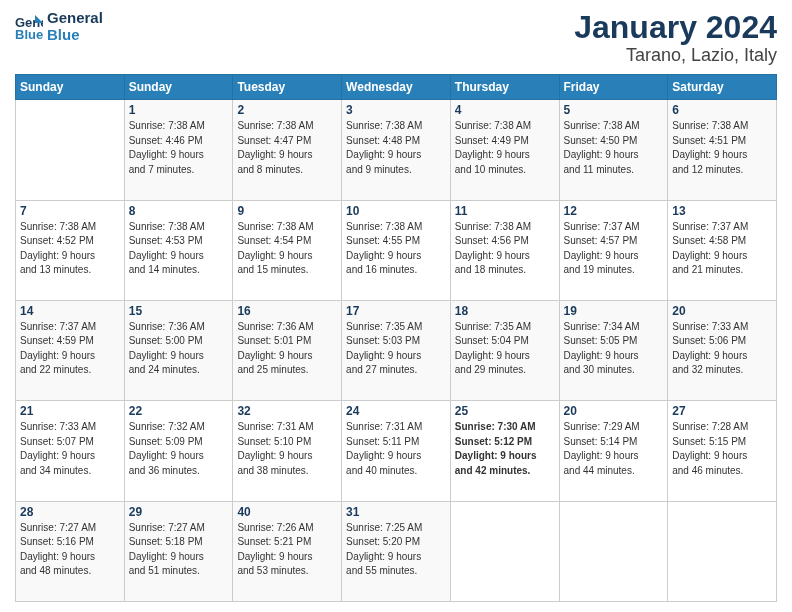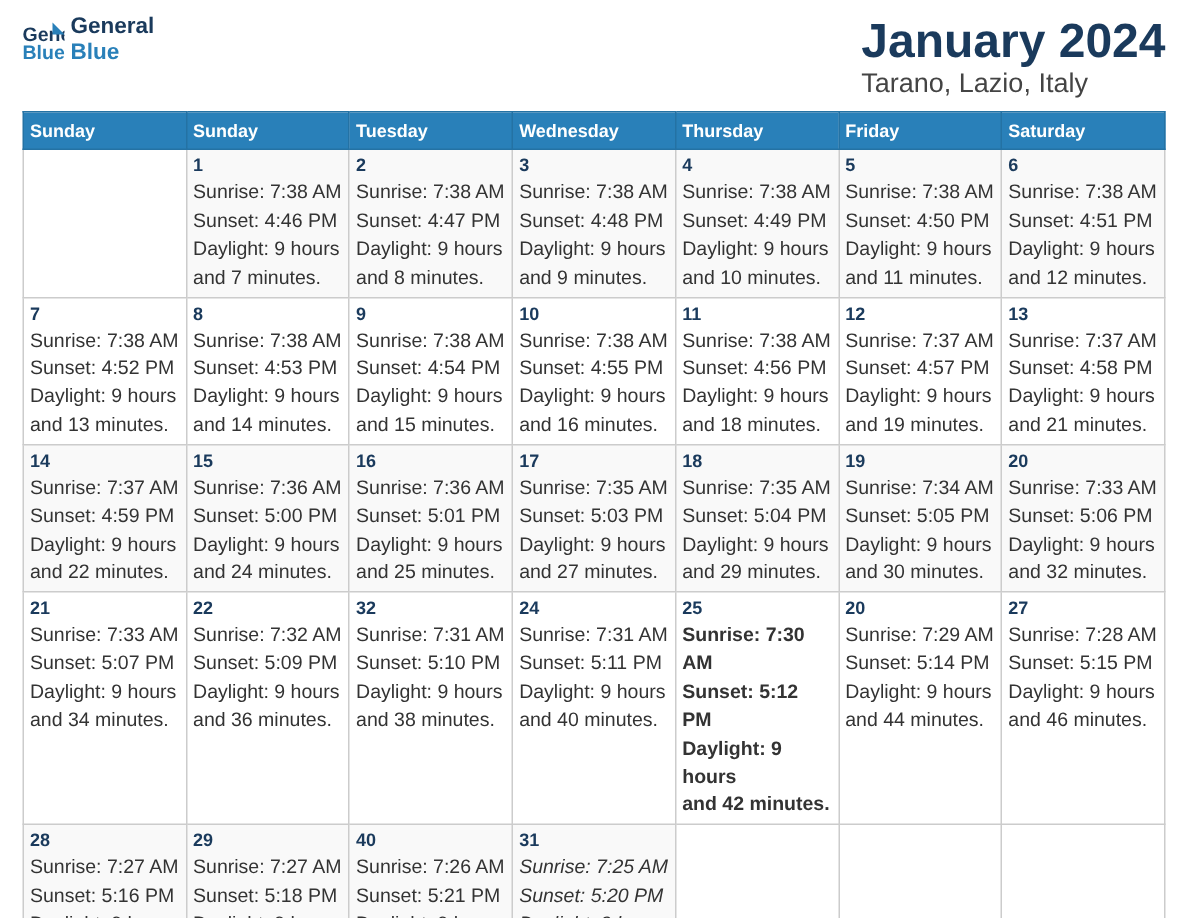--- a/index.html
+++ b/index.html
@@ -26,20 +26,21 @@
     .logo {
       display: flex;
       align-items: center;
       gap: 4px;
     }
     .logo-icon {
       width: 28px;
       height: 28px;
     }
     .title-block {
+      text-align: right;
     }
     .month-title {
       font-size: 32px;
       font-weight: bold;
       color: #1a3a5c;
       line-height: 1.1;
     }
     .subtitle {
       font-size: 18px;
       color: #444;
@@ -72,21 +73,21 @@
       background: #f9f9f9;
     }
     .day-number {
       font-size: 12px;
       font-weight: bold;
       color: #1a3a5c;
       display: block;
       margin-bottom: 2px;
     }
     .day-info {
-      font-size: 13px;
+      font-size: 10px;
       color: #333;
       line-height: 1.45;
     }
     .empty-cell {
       background: #fff !important;
     }
   </style>
 </head>
 <body>
 
@@ -338,21 +339,21 @@
           </td>
           <td>
             <span class="day-number">40</span>
             <div class="day-info" style="white-space: pre-line;">Sunrise: 7:26 AM
 Sunset: 5:21 PM
 Daylight: 9 hours
 and 53 minutes.</div>
           </td>
           <td>
             <span class="day-number">31</span>
-            <div class="day-info" style="white-space: pre-line; font-style: italic;">Sunrise: 7:25 AM
+            <div class="day-info" style="white-space: pre-line;">Sunrise: 7:25 AM
 Sunset: 5:20 PM
 Daylight: 9 hours
 and 55 minutes.</div>
           </td>
           <td class="empty-cell"></td>
           <td class="empty-cell"></td>
           <td class="empty-cell"></td>
         </tr>
       </tbody>
   </table>

